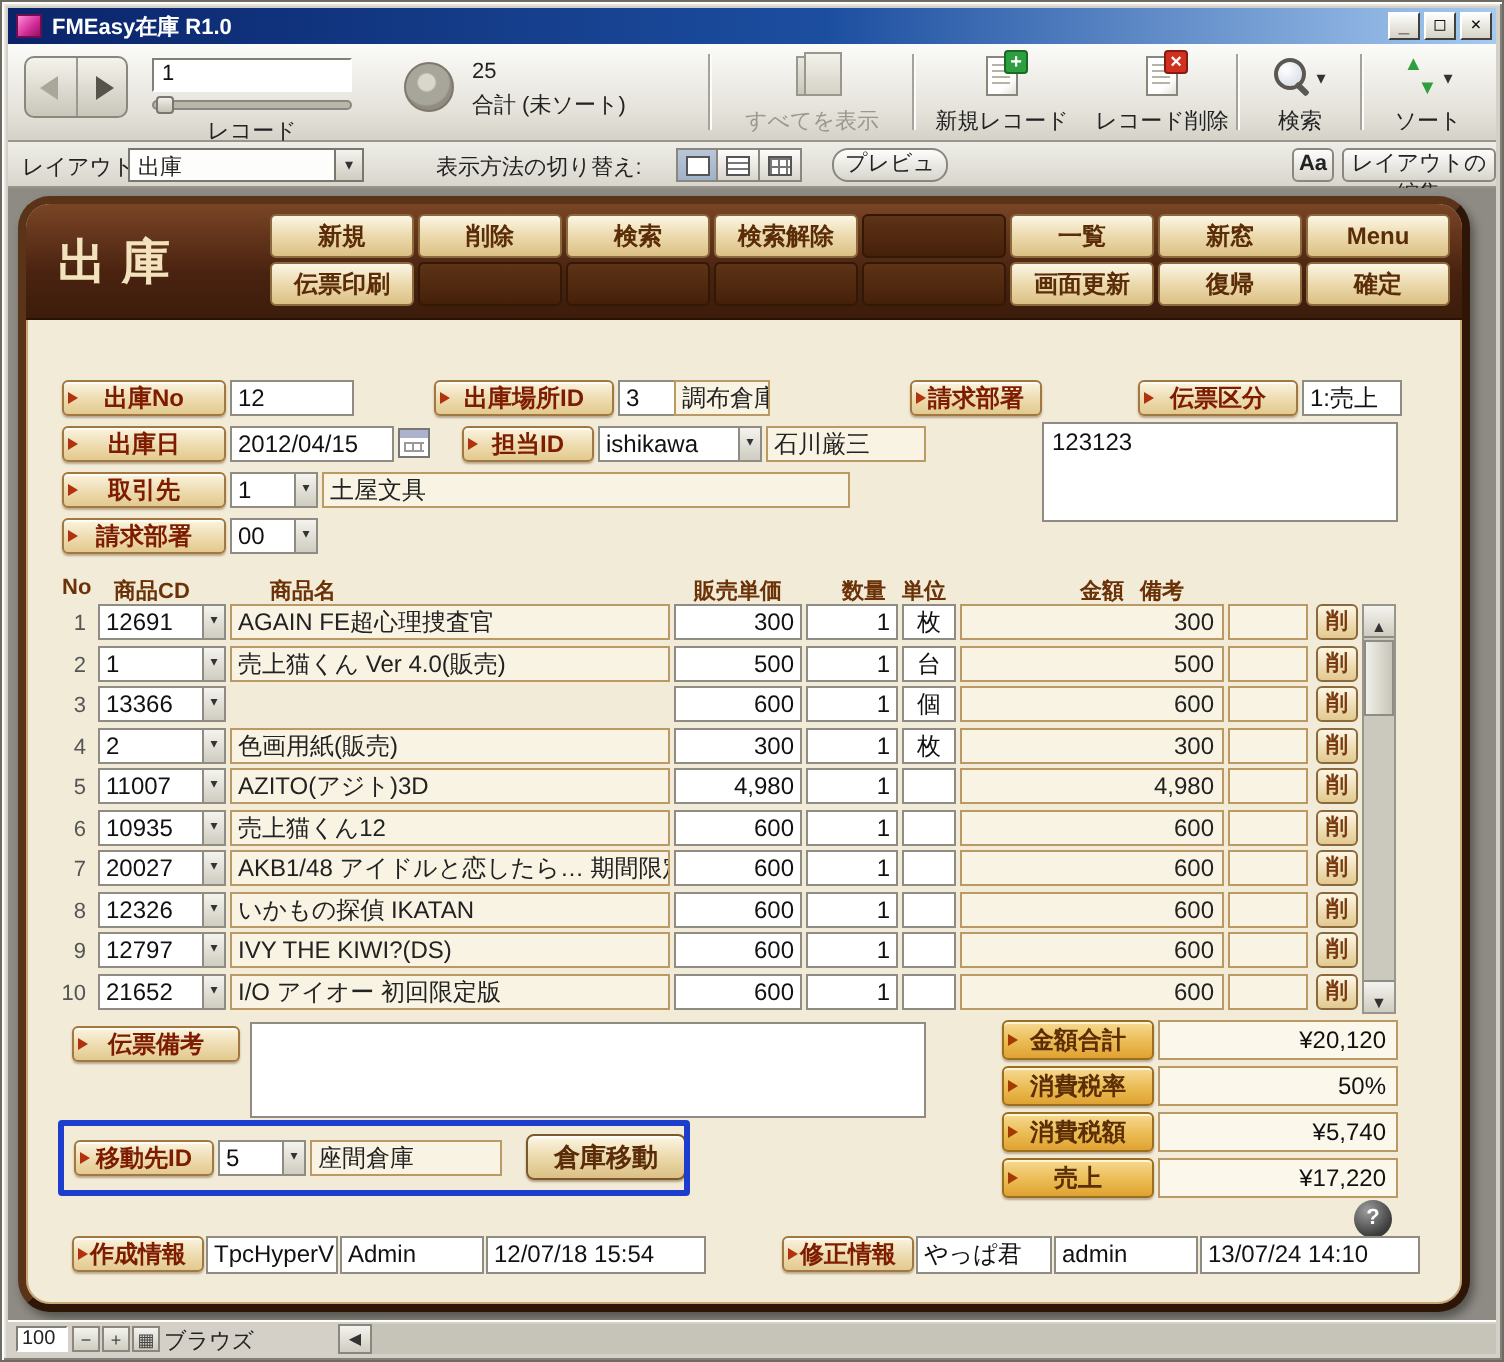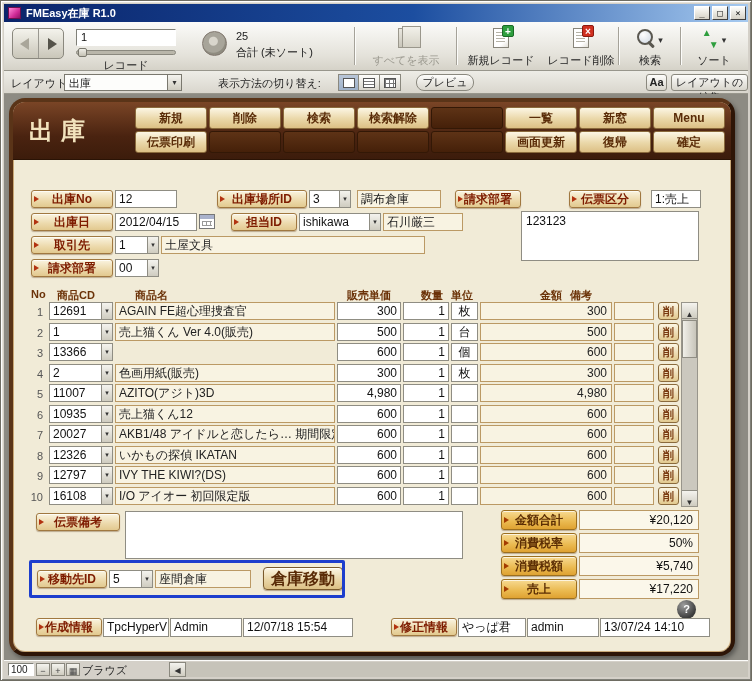--- a/index.html
+++ b/index.html
@@ -163,21 +163,21 @@
   .sb-btn.down::before { content:'▼'; }
   .sb-thumb { position:absolute; left:0; right:0; top:17px; height:38px; background:linear-gradient(90deg,#f0efe8,#c8c5ba);
     border:1px solid #8f8d83; cursor:grab; }
 
   .sum-val { position:absolute; height:20px; background:#fbf7ea; border:1px solid #bb9964; font-size:12px;
     line-height:18px; padding:0 5px; color:#111; text-align:right; }
   .sum-lbl { height:20px; line-height:18px; }
 
   .bluebox { position:absolute; left:16px; top:458px; width:316px; height:38px; border:3px solid #1d3ecd; border-radius:2px; pointer-events:none; }
   .action-btn { position:absolute; background:linear-gradient(#fcf6e4,#ead7a8 55%,#dcc085); border:1px solid #7a5a2c;
-    border-radius:4px; font-size:16px; font-weight:bold; color:#5a2c08; text-align:center;
+    border-radius:4px; font-size:13px; font-weight:bold; color:#5a2c08; text-align:center;
     box-shadow:0 1px 1px rgba(90,50,10,.4), inset 0 1px 0 rgba(255,255,255,.8); cursor:pointer; }
   .help { position:absolute; left:664px; top:498px; width:19px; height:19px; border-radius:50%;
     background:radial-gradient(circle at 35% 28%, #9d9d9d, #3c3c3c 70%); color:#fff; font-size:11px; font-weight:bold;
     text-align:center; line-height:19px; cursor:pointer; }
 
   
   .statusbar { position:absolute; left:3px; bottom:3px; right:3px; height:17px; background:#d4d0c8;
     border-top:1px solid #fcfcfa; font-size:11px; color:#222; }
   .zoom-box { position:absolute; left:4px; top:2px; width:26px; height:13px; background:#fff;
     border:1px solid; border-color:#808078 #fff #fff #808078; font-size:10px; line-height:11px; padding-left:2px; }
@@ -315,23 +315,23 @@
           </div>
       </div>
 
       <div class="lbl" style="left:18px;top:88px;width:82px">出庫No</div>
       <div class="wfield" style="left:102px;top:88px;width:62px">12</div>
       <div class="lbl" style="left:204px;top:88px;width:90px">出庫場所ID</div>
       <div class="combo" style="left:296px;top:88px;width:42px">
         <span>3</span>
         <span class="combo-arrow"></span>
       </div>
-      <div class="bfield" style="left:344px;top:88px;width:84px">調布倉庫</div>
+      <div class="bfield" style="left:324px;top:88px;width:48px">調布倉庫</div>
       <div class="lbl" style="left:442px;top:88px;width:66px">請求部署</div>
-      <div class="lbl" style="left:556px;top:88px;width:72px">伝票区分</div>
+      <div class="lbl" style="left:556px;top:88px;width:80px">伝票区分</div>
       <div class="wfield" style="left:638px;top:88px;width:50px">1:売上</div>
 
       <div class="lbl" style="left:18px;top:111px;width:82px">出庫日</div>
       <div class="wfield" style="left:102px;top:111px;width:82px">2012/04/15</div>
       <div class="cal-icon" style="left:186px;top:112px"></div>
       <div class="lbl" style="left:218px;top:111px;width:66px">担当ID</div>
       <div class="combo" style="left:286px;top:111px;width:82px">
         <span>ishikawa</span>
         <span class="combo-arrow"></span>
       </div>
@@ -493,21 +493,21 @@
     <span class="qty">1</span>
     <span class="unit"></span>
     <span class="amount">600</span>
     <span class="rmemo"></span>
     <span class="del-btn">削</span>
   </div>
 
   <div class="trow">
     <span class="rownum">10</span>
     <span class="cd">
-      <span class="cd-text">16108</span>
+      <span class="cd-text">21652</span>
       <span class="combo-arrow"></span>
     </span>
     <span class="pname">I/O アイオー 初回限定版</span>
     <span class="price">600</span>
     <span class="qty">1</span>
     <span class="unit"></span>
     <span class="amount">600</span>
     <span class="rmemo"></span>
     <span class="del-btn">削</span>
   </div>

